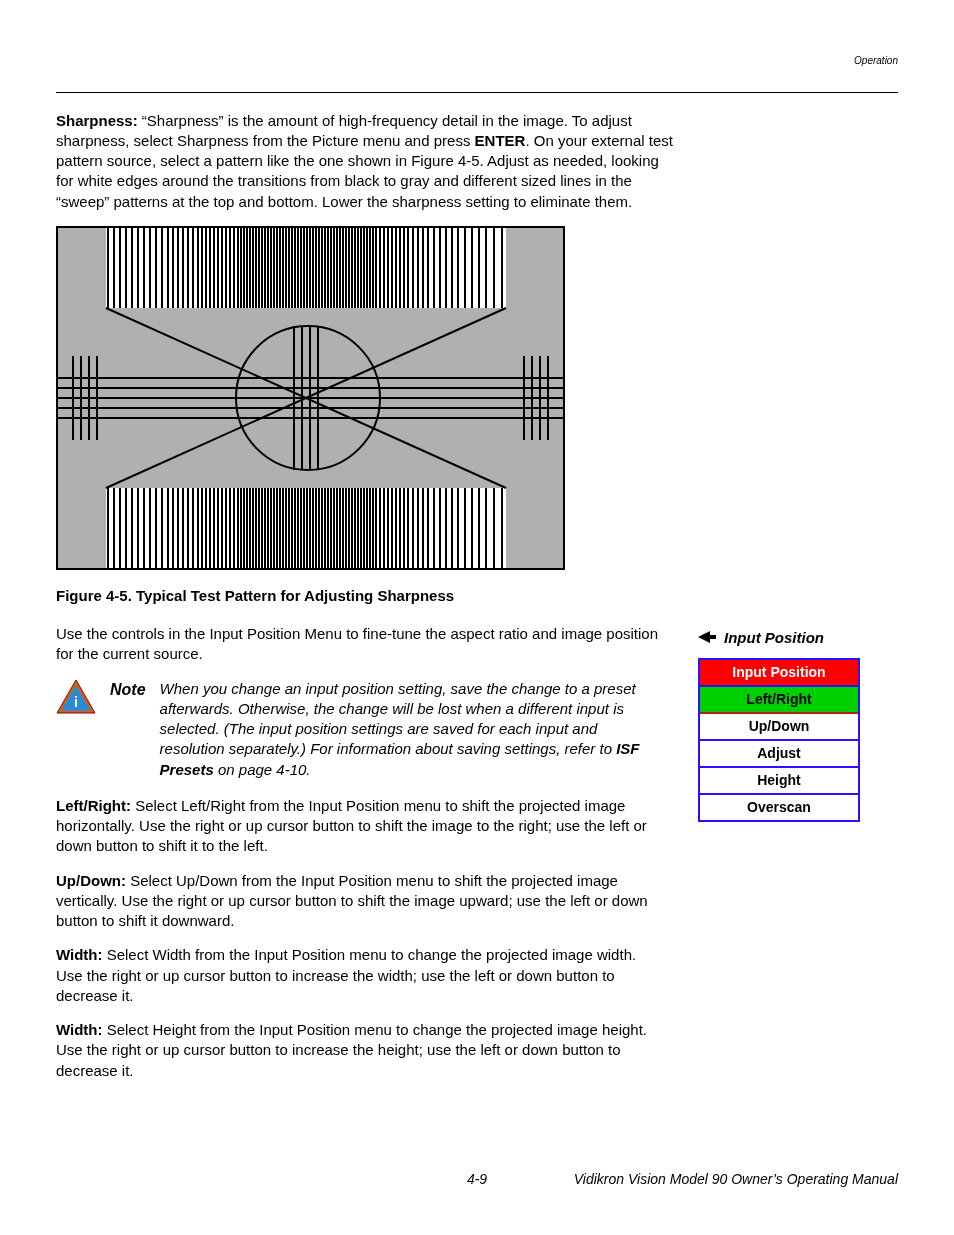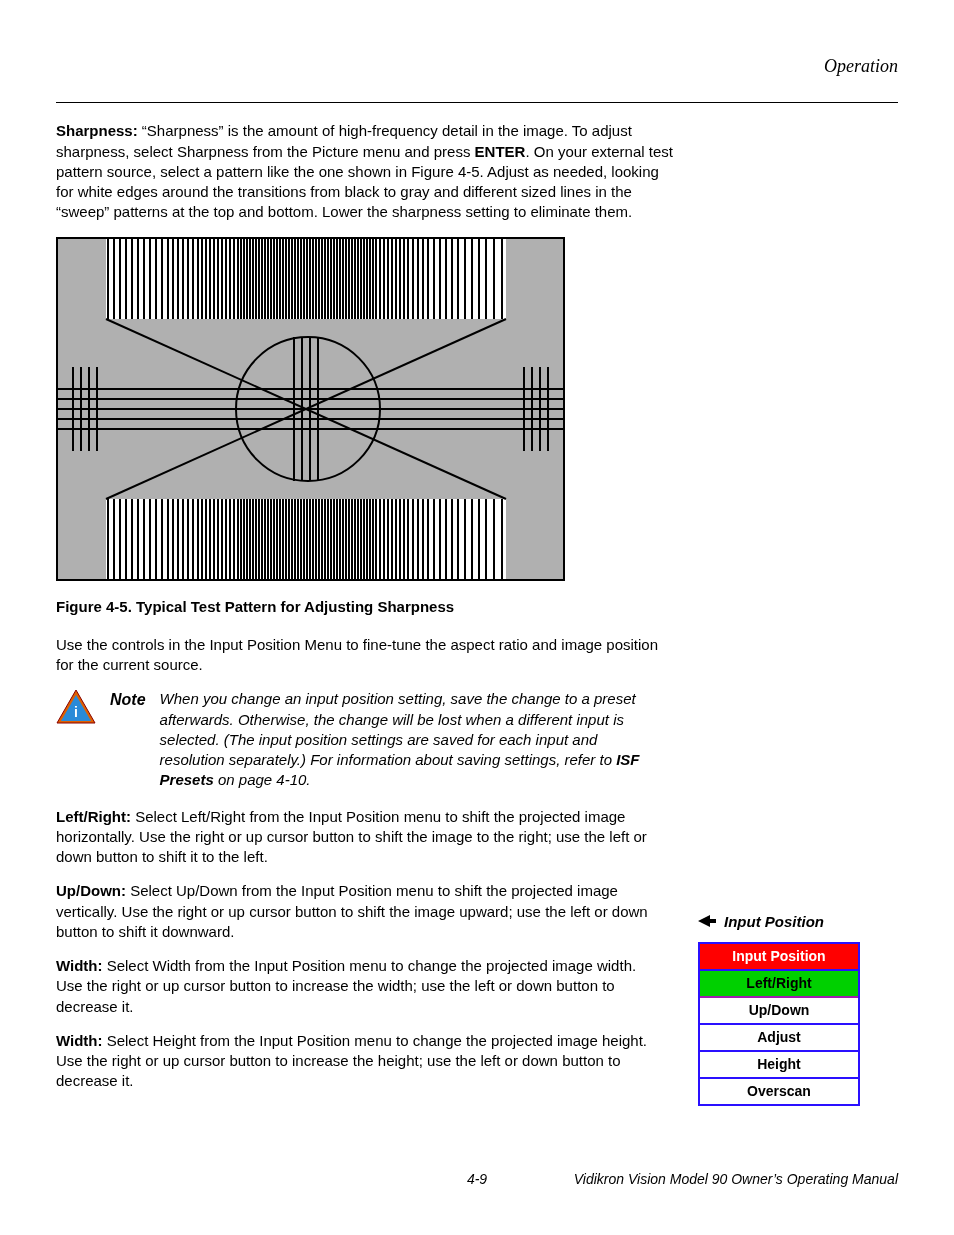--- a/index.html
+++ b/index.html
@@ -4,38 +4,37 @@
 <style>
   html,body{margin:0;padding:0;background:#fff;}
   body{
     width:954px;height:1235px;
     font-family:"Myriad Pro","Segoe UI",Arial,sans-serif;
     font-size:15px;line-height:1.35;color:#000;
     position:relative;
   }
   .page{padding:54px 56px 50px 56px;}
   .header-label{
-    text-align:right;font-style:italic;font-size:18px;
+    text-align:right;font-style:italic;font-size:10px;
     margin-bottom:24px;
-    font-family:Liberation Serif, serif;
   }
   hr.rule{border:none;border-top:1px solid #000;margin:0 0 18px 0;}
   .main-col{width:620px;}
   p{margin:0 0 14px 0;}
   .fig-caption{font-weight:700;margin:16px 0 18px 0;}
-  .two-col{display:flex;align-items:flex-end;gap:32px;}
+  .two-col{display:flex;align-items:flex-start;gap:32px;}
   .right-col{flex:0 0 200px;}
   .note-row{display:flex;align-items:flex-start;gap:14px;margin:14px 0 16px 0;}
   .note-icon{flex:0 0 auto;}
   .note-label{font-style:italic;font-weight:700;font-size:16px;}
   .note-body{font-style:italic;font-size:15px;flex:1;}
   .arrow-heading{display:flex;align-items:center;gap:8px;font-style:italic;font-weight:700;font-size:15px;margin:4px 0 10px 0;}
   .menu-box{border:2px solid #2a10ff;width:158px;text-align:center;font-weight:700;font-size:14px;}
   .menu-title{background:#ff0000;color:#fff;border-bottom:2px solid #2a10ff;padding:3px 0;}
-  .menu-sel{background:#00d000;color:#000;border-bottom:2px solid #a21caf;padding:3px 6px;}
+  .menu-sel{background:#00d000;color:#000;border-bottom:2px solid #b91c1c;padding:3px 6px;}
   .menu-item{background:#fff;color:#000;border-bottom:2px solid #2a10ff;padding:3px 0;}
   .menu-item:last-child{border-bottom:none;}
   .test-pattern{background:#b0b0b0;border:2px solid #000;width:505px;height:340px;position:relative;overflow:hidden;}
   .footer{
     position:absolute;left:56px;right:56px;bottom:46px;
     font-style:italic;font-size:14px;display:flex;justify-content:flex-end;
   }
 </style>
 </head>
 <body>

